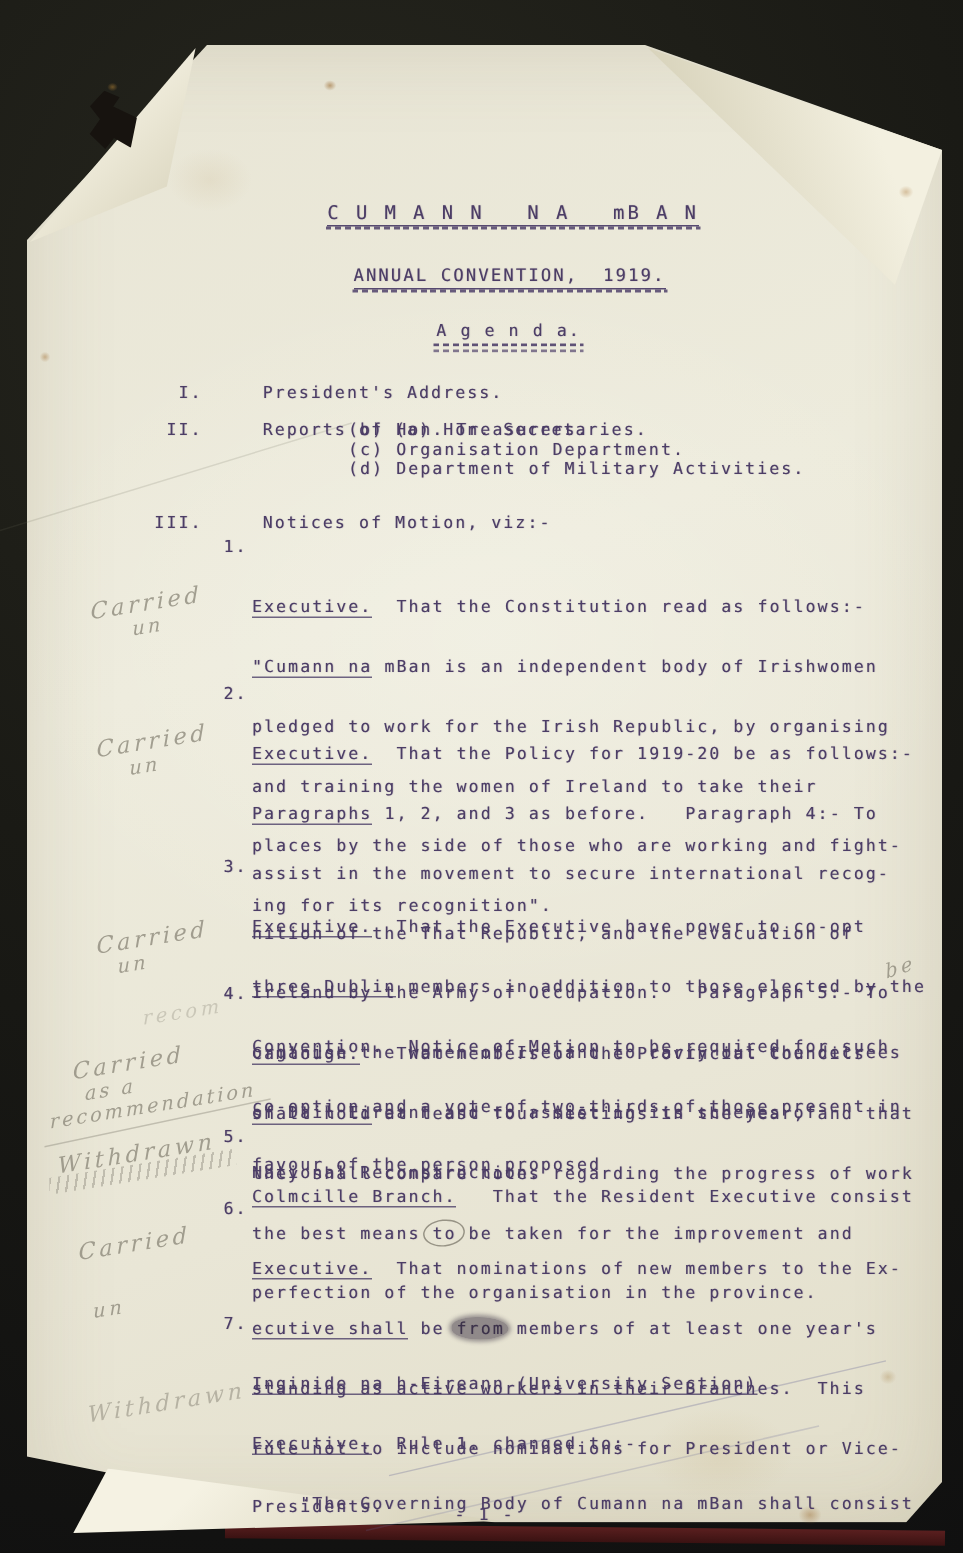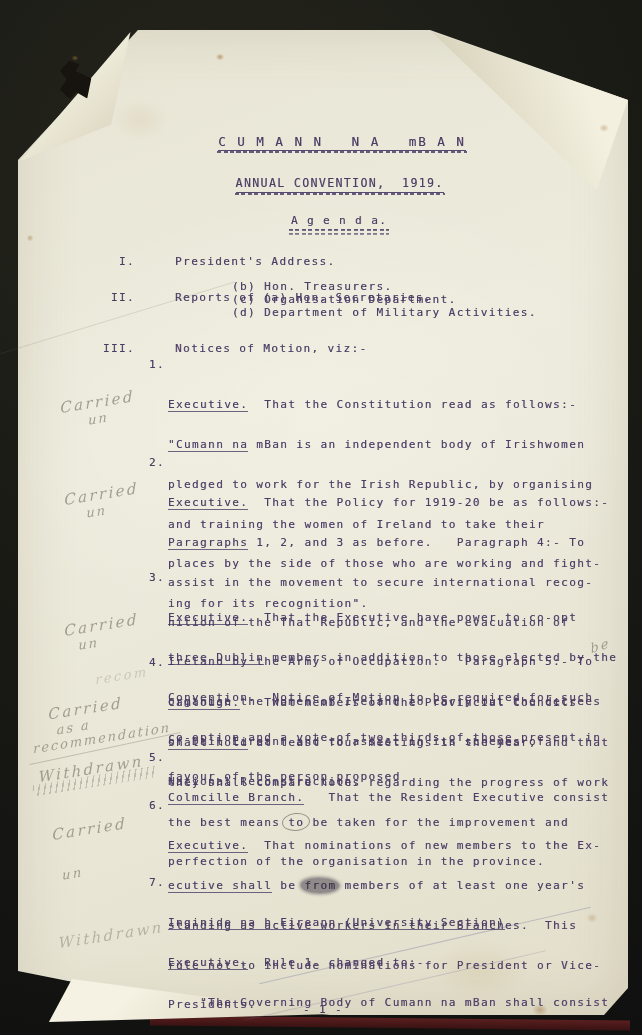--- a/index.html
+++ b/index.html
@@ -104,21 +104,21 @@
   <div class="t center subtitle" style="top:164px">
     <span class="u-hatch">ANNUAL CONVENTION,  1919.</span>
   </div>
   <div class="t center" style="top:201px">
     <span class="u-hatch2">A g e n d a.</span>
   </div>
 
   <div class="t rrow" style="top:242px">
     <span class="rnum">I.</span><span>President's Address.</span>
   </div>
-  <div class="t rrow" style="top:278px">
+  <div class="t rrow" style="top:267px">
     <span class="rnum">II.</span><span>Reports of (a) Hon. Secretaries.</span>
   </div>
   <div class="t" style="top:280px;left:232px">(b) Hon. Treasurers.</div>
   <div class="t" style="top:293px;left:232px">(c) Organisation Department.</div>
   <div class="t" style="top:306px;left:232px">(d) Department of Military Activities.</div>
   <div class="t rrow" style="top:329px">
     <span class="rnum">III.</span><span>Notices of Motion, viz:-</span>
   </div>
 
   <div class="t motion" style="top:358px">

